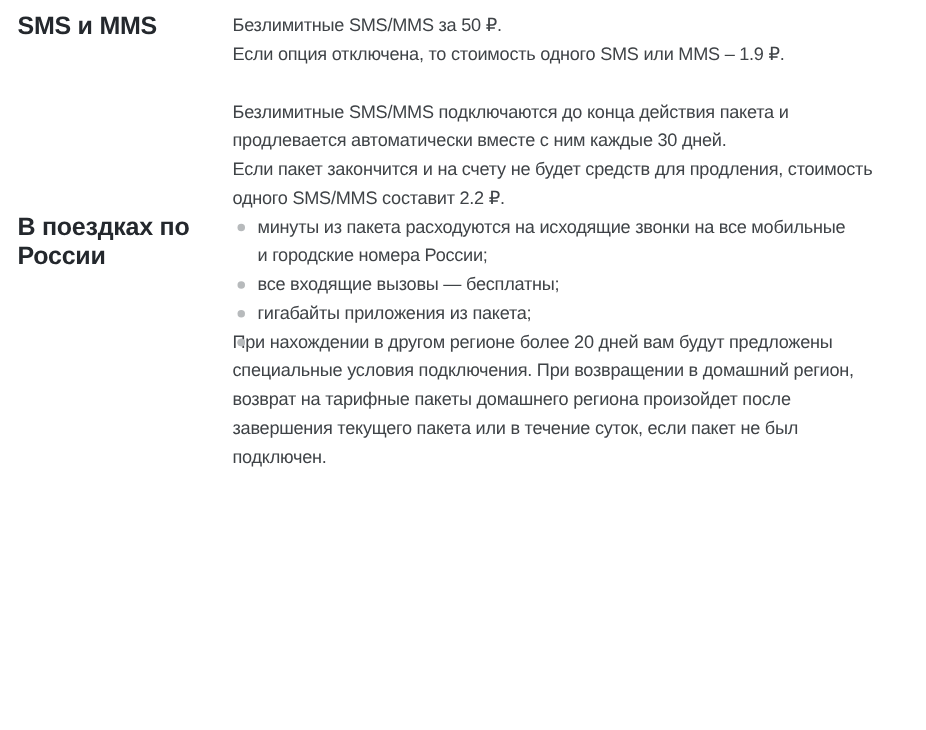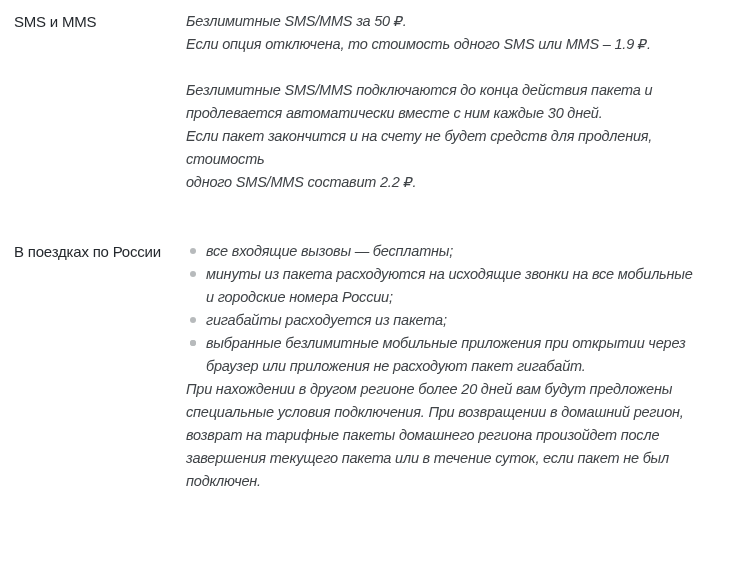--- a/index.html
+++ b/index.html
@@ -25,34 +25,32 @@
     color: var(--text);
   }
   .page {
     padding: 10px 14px 0 14px;
   }
   .row {
     display: flex;
     align-items: flex-start;
   }
   .row + .row {
-    margin-top: 46px;
   }
   .row-label {
     flex: none;
     width: 172px;
     padding-right: 12px;
-    font-weight: normal;
-    font-size: 15px;
+    font-weight: bold;
+    font-size: 20px;
     color: var(--label);
   }
   .row-content {
     flex: 1;
     max-width: 545px;
-    font-style: italic;
   }
   .row-content p {
     margin: 0;
     white-space: pre-line;
   }
   .row-content p + p { margin-top: 23px; }
   .bullet-list {
     list-style: none;
     margin: 0;
     padding: 0;
@@ -91,42 +89,40 @@
     </div>
   </section>
 
   <section class="row">
     <div class="row-label">В поездках по России</div>
     <div class="row-content">
       <ul class="bullet-list">
 
           <li>
             <span class="bullet-dot"></span>
-            <span class="bullet-text">все входящие вызовы — бесплатны;</span>
-          </li>
-
-          <li>
-            <span class="bullet-dot"></span>
             <span class="bullet-text">минуты из пакета расходуются на исходящие звонки на все мобильные
 и городские номера России;</span>
           </li>
 
           <li>
             <span class="bullet-dot"></span>
-            <span class="bullet-text">гигабайты расходуется из пакета;</span>
+            <span class="bullet-text">все входящие вызовы — бесплатны;</span>
+          </li>
+
+          <li>
+            <span class="bullet-dot"></span>
+            <span class="bullet-text">гигабайты приложения из пакета;</span>
           </li>
 
           <li>
             <span class="bullet-dot"></span>
           </li>
 
           <li>
             <span class="bullet-dot"></span>
-            <span class="bullet-text">выбранные безлимитные мобильные приложения при открытии через
-браузер или приложения не расходуют пакет гигабайт.</span>
           </li>
         </ul>
       <p class="outro">При нахождении в другом регионе более 20 дней вам будут предложены
 специальные условия подключения. При возвращении в домашний регион,
 возврат на тарифные пакеты домашнего региона произойдет после
 завершения текущего пакета или в течение суток, если пакет не был
 подключен.</p>
     </div>
   </section>
 

